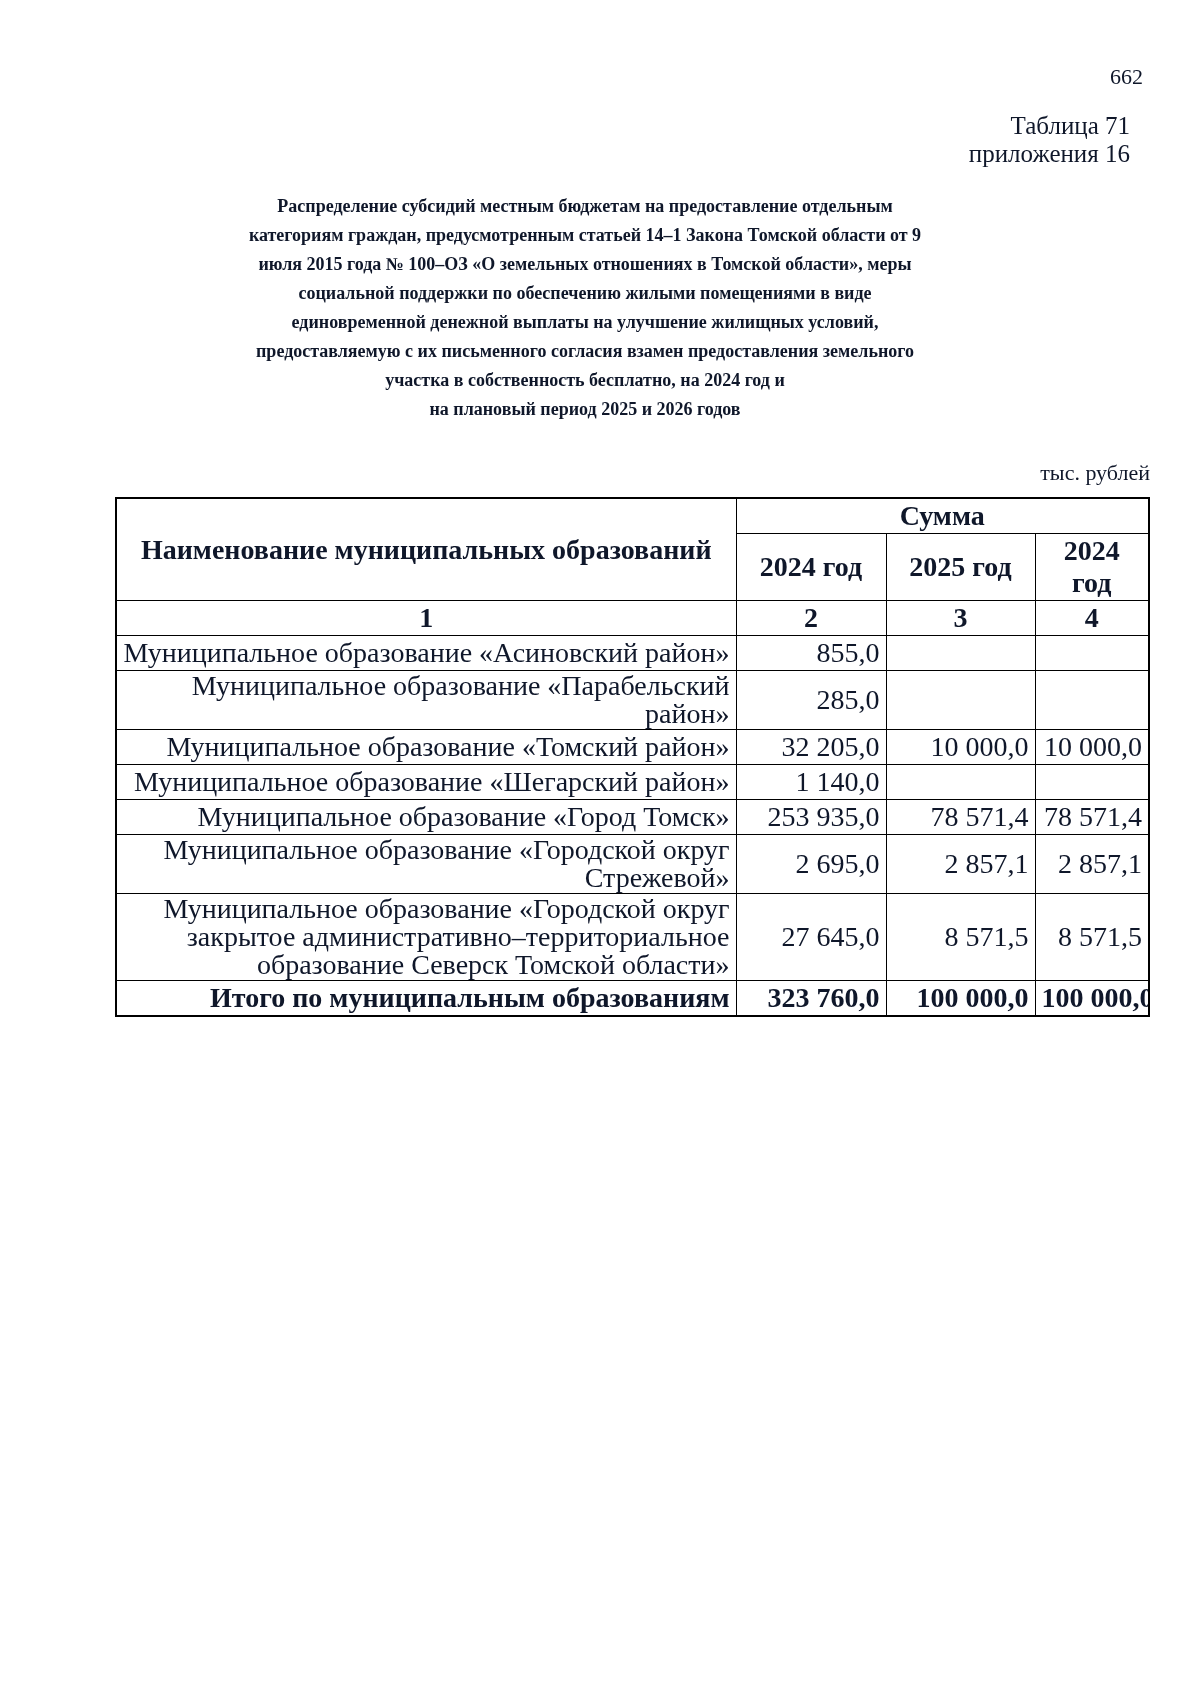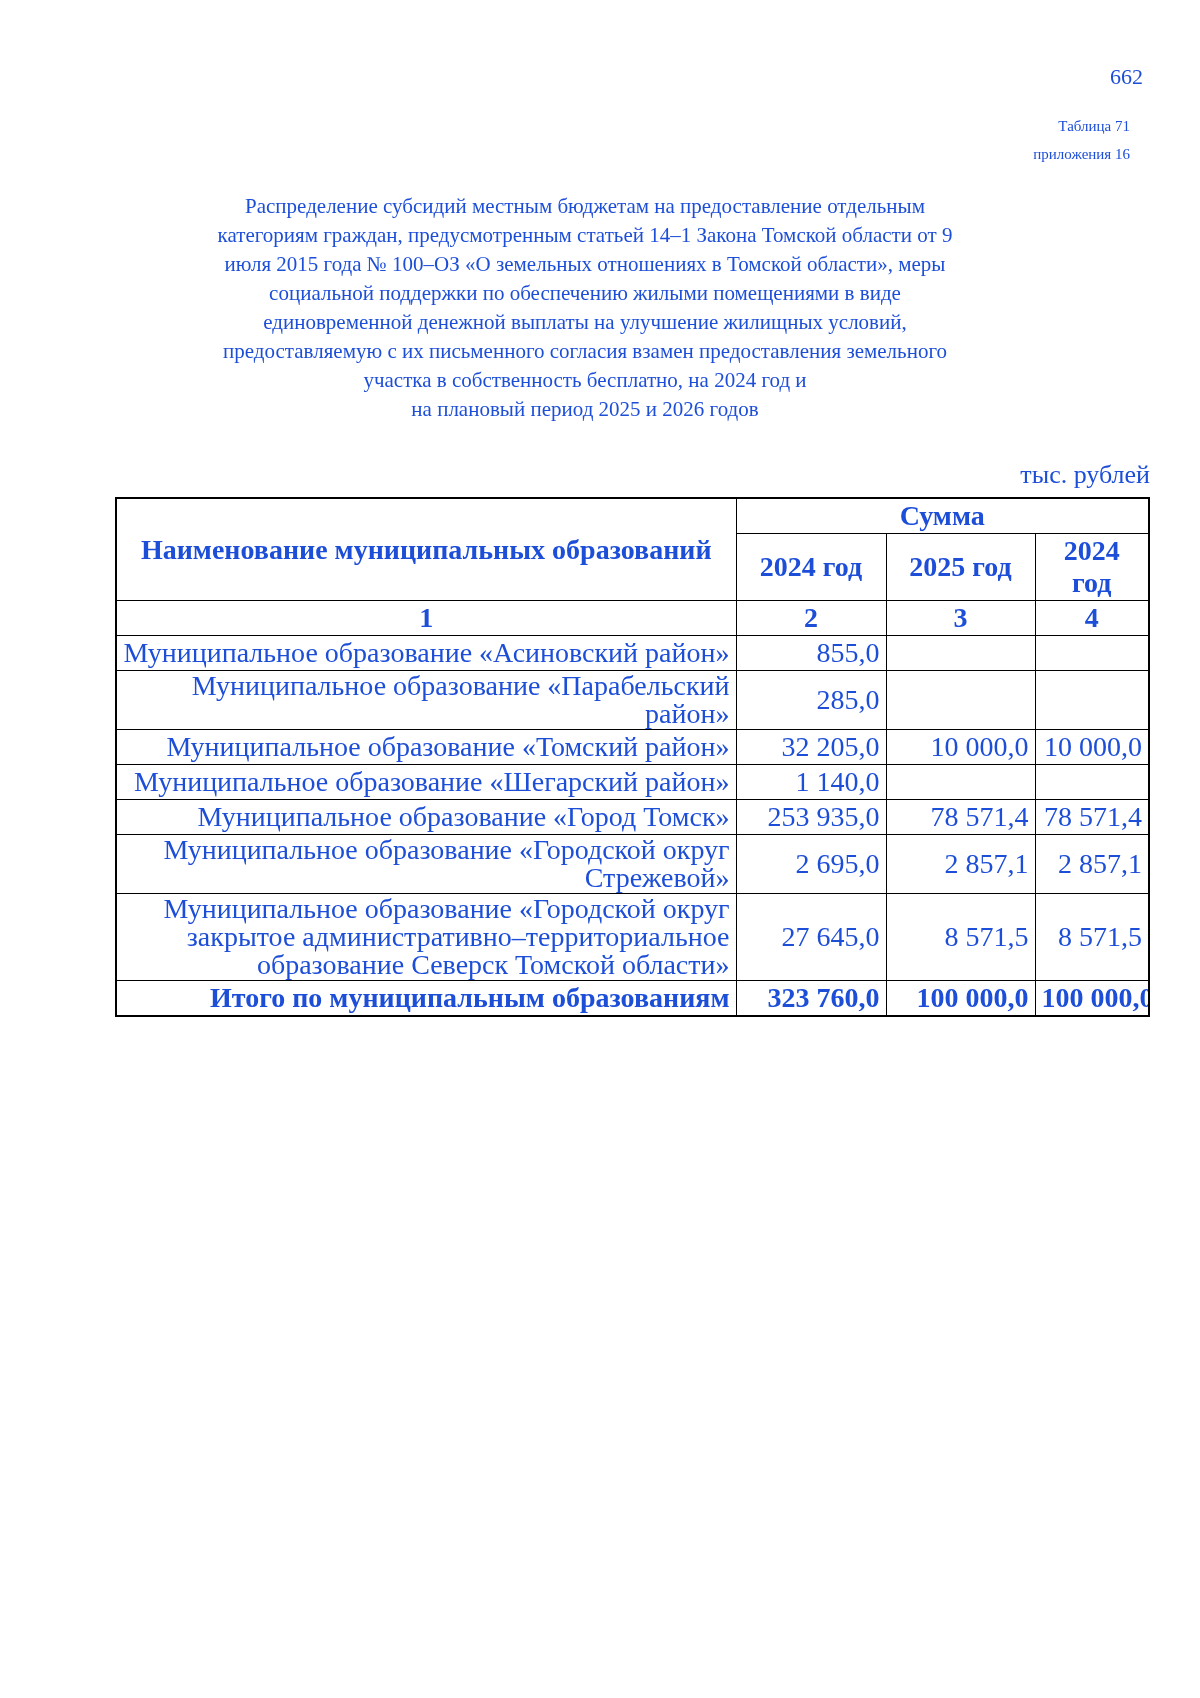--- a/index.html
+++ b/index.html
@@ -5,53 +5,53 @@
   html, body {
     margin: 0;
     padding: 0;
     background: #ffffff;
   }
   .page {
     position: relative;
     width: 1200px;
     height: 1698px;
     background: #ffffff;
-    color: #1d4ed8;
+    color: #0f172a;
     font-family: "Liberation Serif", "DejaVu Serif", serif;
     overflow: hidden;
   }
   .page-number {
     position: absolute;
     top: 64px;
     right: 57px;
     font-size: 22px;
   }
   .table-reference {
     position: absolute;
     top: 112px;
     right: 70px;
     text-align: right;
-    font-size: 15px;
+    font-size: 25px;
     line-height: 28px;
   }
   .doc-title {
     position: absolute;
     top: 192px;
     left: 70px;
     width: 1030px;
     text-align: center;
-    font-weight: normal;
-    font-size: 21px;
+    font-weight: bold;
+    font-size: 18px;
     line-height: 29px;
   }
   .units-label {
     position: absolute;
     top: 460px;
     right: 50px;
-    font-size: 26px;
+    font-size: 22px;
   }
   table.data-table {
     position: absolute;
     top: 497px;
     left: 115px;
     width: 1033px;
     border-collapse: collapse;
     table-layout: fixed;
     font-size: 28px;
   }

